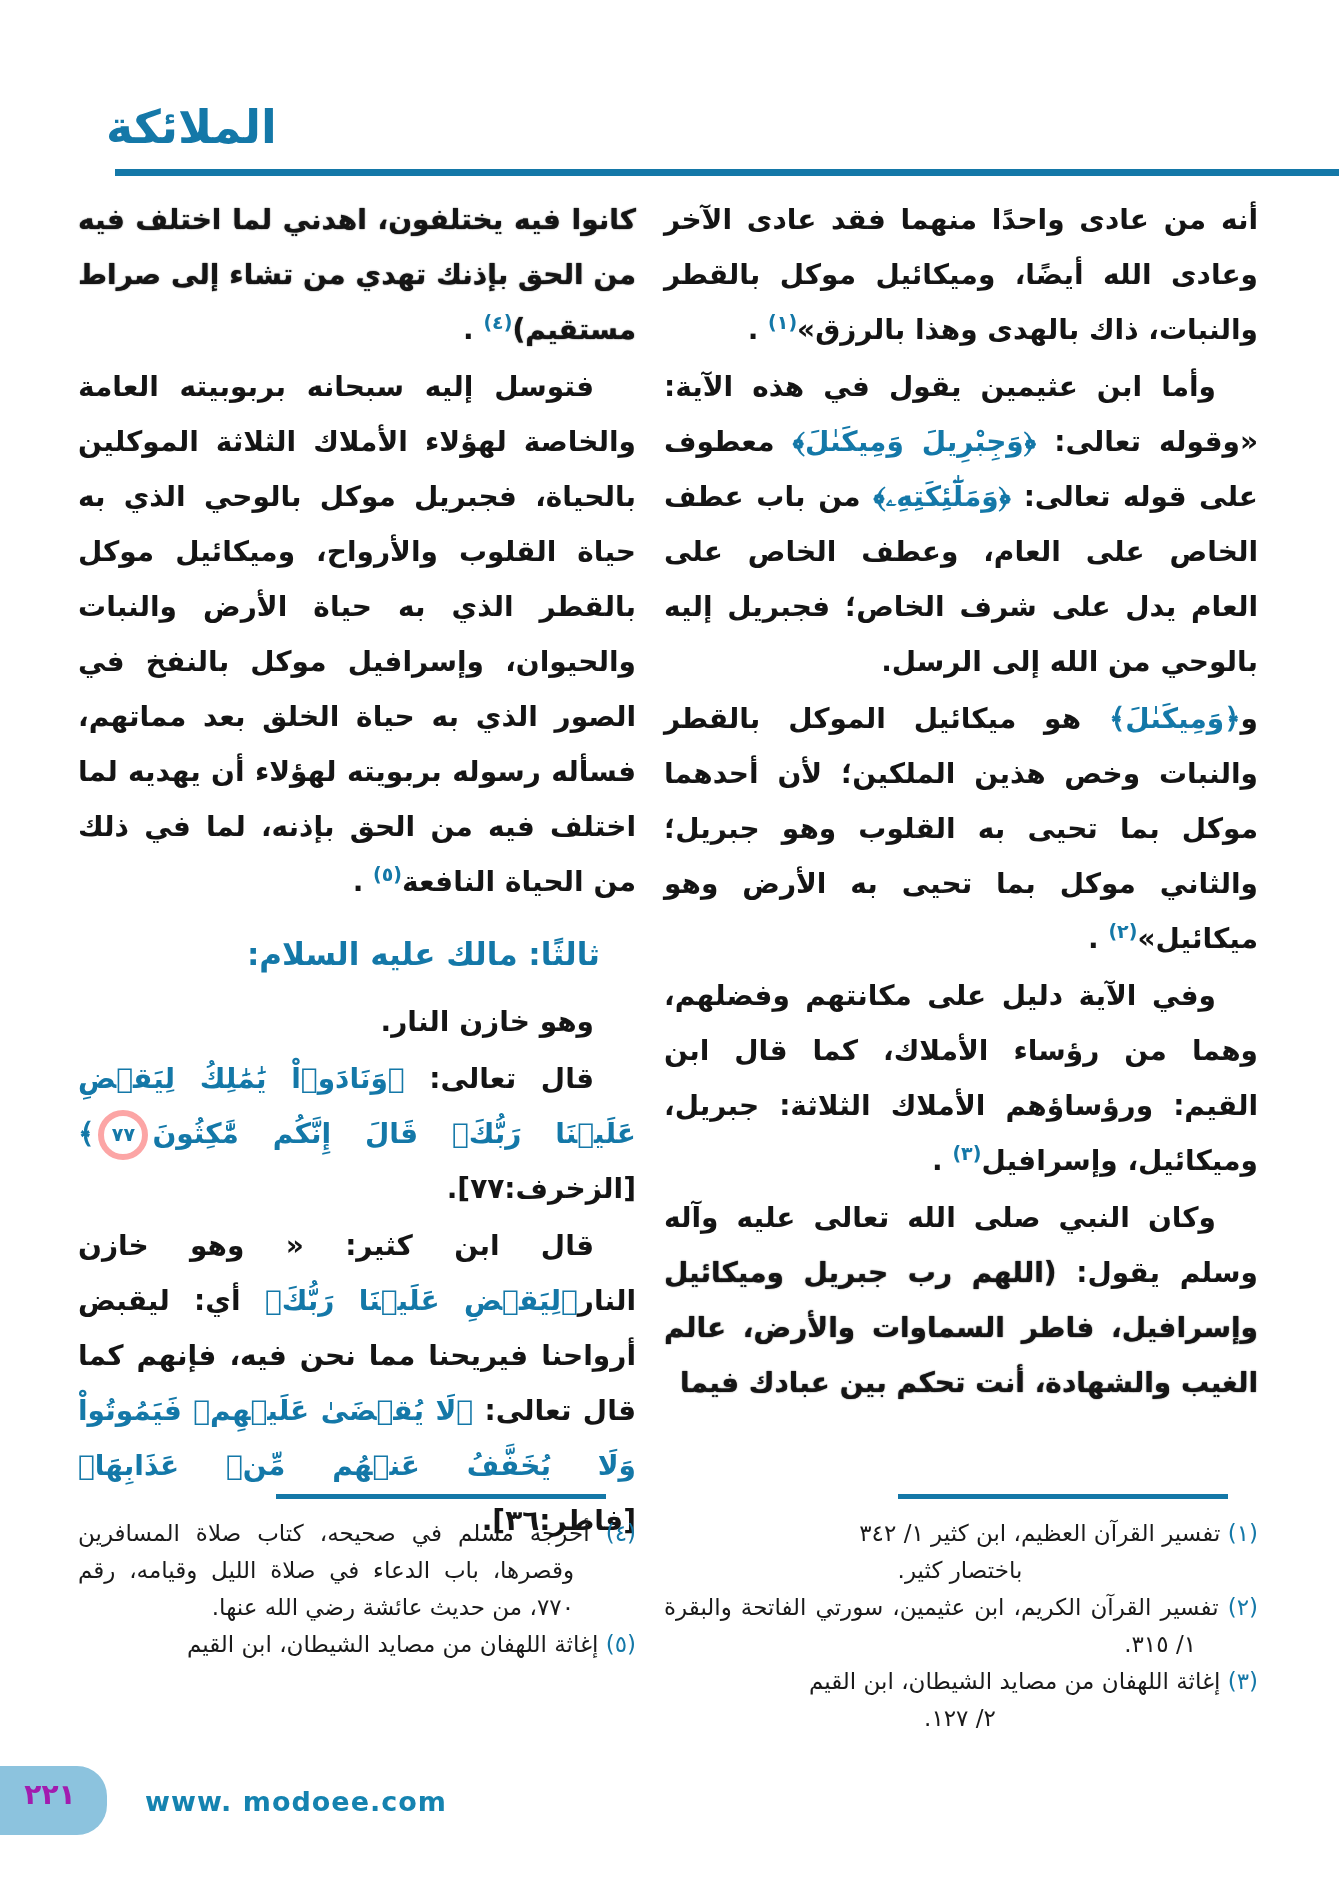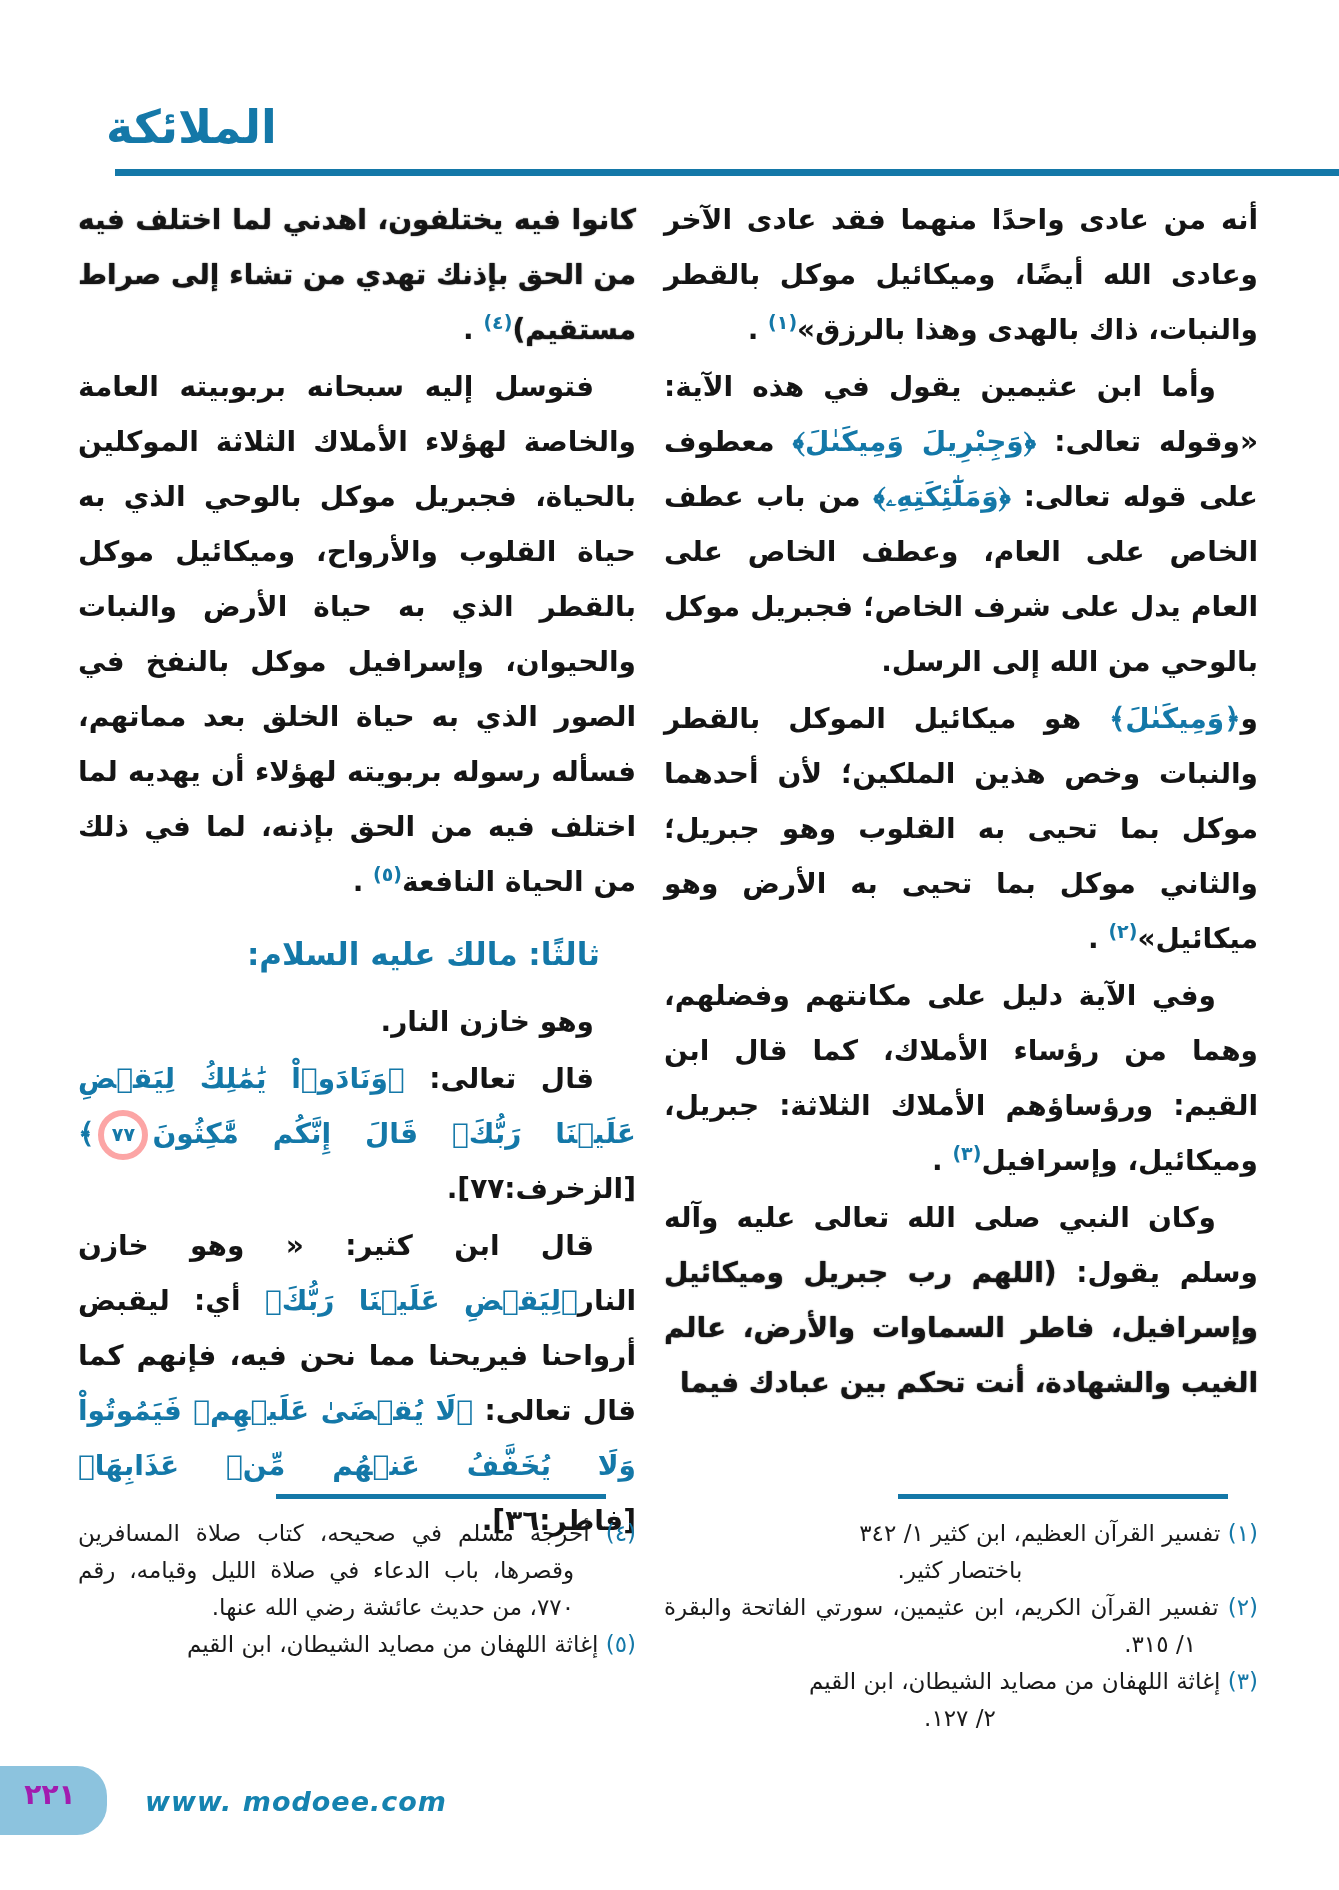--- a/index.html
+++ b/index.html
@@ -49,35 +49,35 @@
   .page-tab {
     position:absolute; left:0; top:1766px; width:107px; height:69px;
     background:#8cc3de; border-radius:0 30px 30px 0;
   }
   .page-num {
     position:absolute; left:0; top:1778px; width:100px; text-align:center;
     color:#a21caf; font-size:28px; font-weight:bold; letter-spacing:4px;
   }
   .site-url {
     position:absolute; left:145px; top:1786px; direction:ltr;
-    color:#1583b0; font-size:27px; font-weight:bold; text-decoration:none; letter-spacing:1px;font-style:italic;
+    color:#1583b0; font-size:27px; font-weight:bold; text-decoration:none; letter-spacing:1px;
   }
 </style>
 </head>
 <body>
 
 <div class="page">
 
   <div class="header-title">الملائكة</div>
   <div class="header-rule"></div>
 
   <div class="col col-right">
     <p><span>أنه من عادى واحدًا منهما فقد عادى الآخر وعادى الله أيضًا، وميكائيل موكل بالقطر والنبات، ذاك بالهدى وهذا بالرزق»</span><span class="fnref">(١)</span><span> .</span></p>
 
-    <p class="indent"><span>وأما ابن عثيمين يقول في هذه الآية: «وقوله تعالى: </span><span class="quran">﴿وَجِبْرِيلَ وَمِيكَىٰلَ﴾</span><span> معطوف على قوله تعالى: </span><span class="quran">﴿وَمَلَٰٓئِكَتِهِۦ﴾</span><span> من باب عطف الخاص على العام، وعطف الخاص على العام يدل على شرف الخاص؛ فجبريل موكل بالوحي من الله إلى الرسل.</span></p>
+    <p class="indent"><span>وأما ابن عثيمين يقول في هذه الآية: «وقوله تعالى: </span><span class="quran">﴿وَجِبْرِيلَ وَمِيكَىٰلَ﴾</span><span> معطوف على قوله تعالى: </span><span class="quran">﴿وَمَلَٰٓئِكَتِهِۦ﴾</span><span> من باب عطف الخاص على العام، وعطف الخاص على العام يدل على شرف الخاص؛ فجبريل إليه بالوحي من الله إلى الرسل.</span></p>
 
     <p><span>و</span><span class="quran">﴿وَمِيكَىٰلَ﴾</span><span> هو ميكائيل الموكل بالقطر والنبات وخص هذين الملكين؛ لأن أحدهما موكل بما تحيى به القلوب وهو جبريل؛ والثاني موكل بما تحيى به الأرض وهو ميكائيل»</span><span class="fnref">(٢)</span><span> .</span></p>
 
     <p class="indent"><span>وفي الآية دليل على مكانتهم وفضلهم، وهما من رؤساء الأملاك، كما قال ابن القيم: ورؤساؤهم الأملاك الثلاثة: جبريل، وميكائيل، وإسرافيل</span><span class="fnref">(٣)</span><span> .</span></p>
 
     <p class="indent"><span>وكان النبي صلى الله تعالى عليه وآله وسلم يقول: </span><span class="dua">(اللهم رب جبريل وميكائيل وإسرافيل، فاطر السماوات والأرض، عالم الغيب والشهادة، أنت تحكم بين عبادك فيما</span></p>
   </div>
 
   <div class="col col-left">
     <p><span class="dua">كانوا فيه يختلفون، اهدني لما اختلف فيه من الحق بإذنك تهدي من تشاء إلى صراط مستقيم)</span><span class="fnref">(٤)</span><span> .</span></p>

